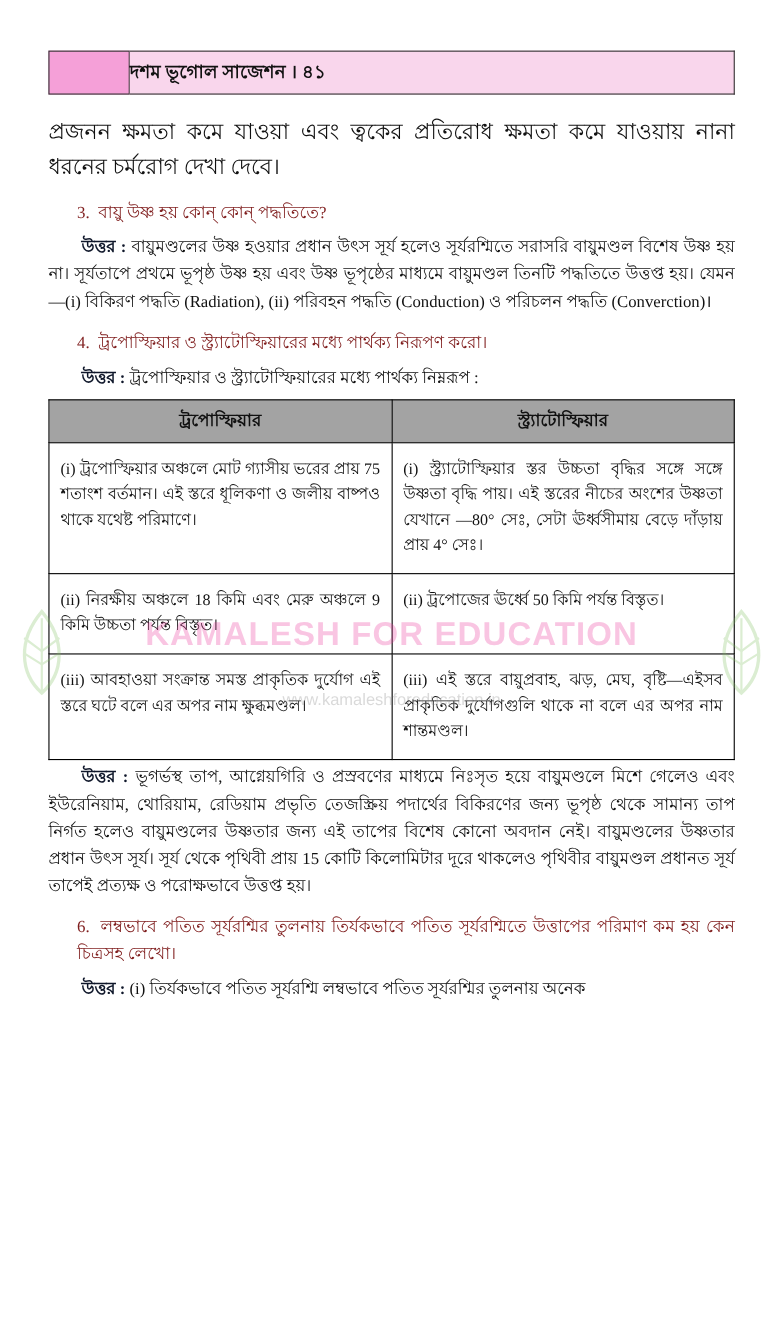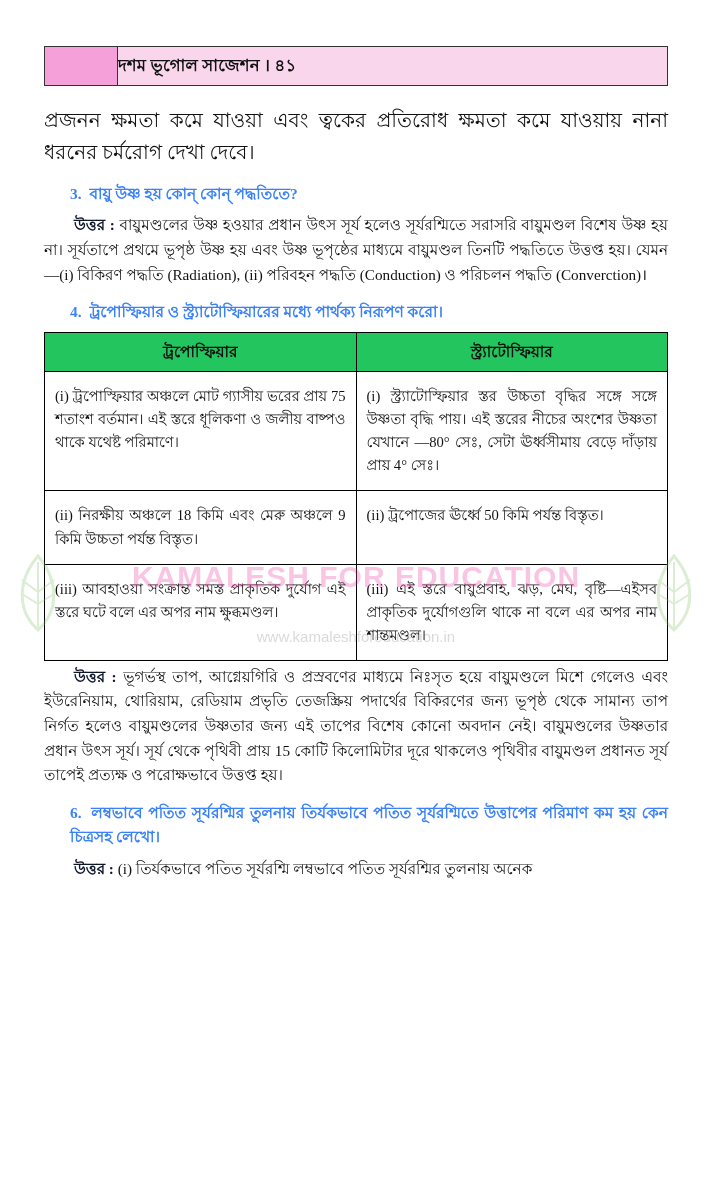--- a/index.html
+++ b/index.html
@@ -52,22 +52,22 @@
 
   
   .para {
     font-size: 20px;
     line-height: 1.62;
     text-align: justify;
     margin: 0 0 4px 0;
   }
 
   .q {
-    color: #3b82f6;
-    font-weight: bold;
+    color: #7f1d1d;
+    font-weight: normal;
     font-size: 15.4px;
     line-height: 1.6;
     text-align: justify;
     margin: 13px 0 7px 0;
     padding-left: 26px;
   }
   .q .qnum { margin-right: 4px; }
 
   .ans-label {
     font-weight: bold;
@@ -91,21 +91,21 @@
   }
   table.cmp th, table.cmp td {
     border: 1px solid #000;
     padding: 13px 10px;
     vertical-align: top;
     font-size: 14.6px;
     line-height: 1.58;
     text-align: justify;
   }
   table.cmp th {
-    background: #22c55e;
+    background: #a3a3a3;
     text-align: center;
     font-weight: bold;
     font-size: 15.4px;
     padding: 7px 0;
   }
   table.cmp td.rowA { text-align: justify; }
 
   
   .wm {
     position: absolute;
@@ -174,20 +174,24 @@
     <span>বায়ু উষ্ণ হয় কোন্ কোন্ পদ্ধতিতে?</span>
   </p>
   <p class="ans">
     <span class="ans-label">উত্তর :</span>
     <span>বায়ুমণ্ডলের উষ্ণ হওয়ার প্রধান উৎস সূর্য হলেও সূর্যরশ্মিতে সরাসরি বায়ুমণ্ডল বিশেষ উষ্ণ হয় না। সূর্যতাপে প্রথমে ভূপৃষ্ঠ উষ্ণ হয় এবং উষ্ণ ভূপৃষ্ঠের মাধ্যমে বায়ুমণ্ডল তিনটি পদ্ধতিতে উত্তপ্ত হয়। যেমন—(i) বিকিরণ পদ্ধতি (Radiation), (ii) পরিবহন পদ্ধতি (Conduction) ও পরিচলন পদ্ধতি (Converction)।</span>
   </p>
 
   <p class="q">
     <span class="qnum">4.</span>
     <span>ট্রপোস্ফিয়ার ও স্ট্র্যাটোস্ফিয়ারের মধ্যে পার্থক্য নিরূপণ করো।</span>
+  </p>
+  <p class="ans">
+    <span class="ans-label">উত্তর :</span>
+    <span>ট্রপোস্ফিয়ার ও স্ট্র্যাটোস্ফিয়ারের মধ্যে পার্থক্য নিম্নরূপ :</span>
   </p>
 
   <table class="cmp">
     <thead>
       <tr>
         <th>ট্রপোস্ফিয়ার</th>
         <th>স্ট্র্যাটোস্ফিয়ার</th>
       </tr>
     </thead>
     <tbody>

